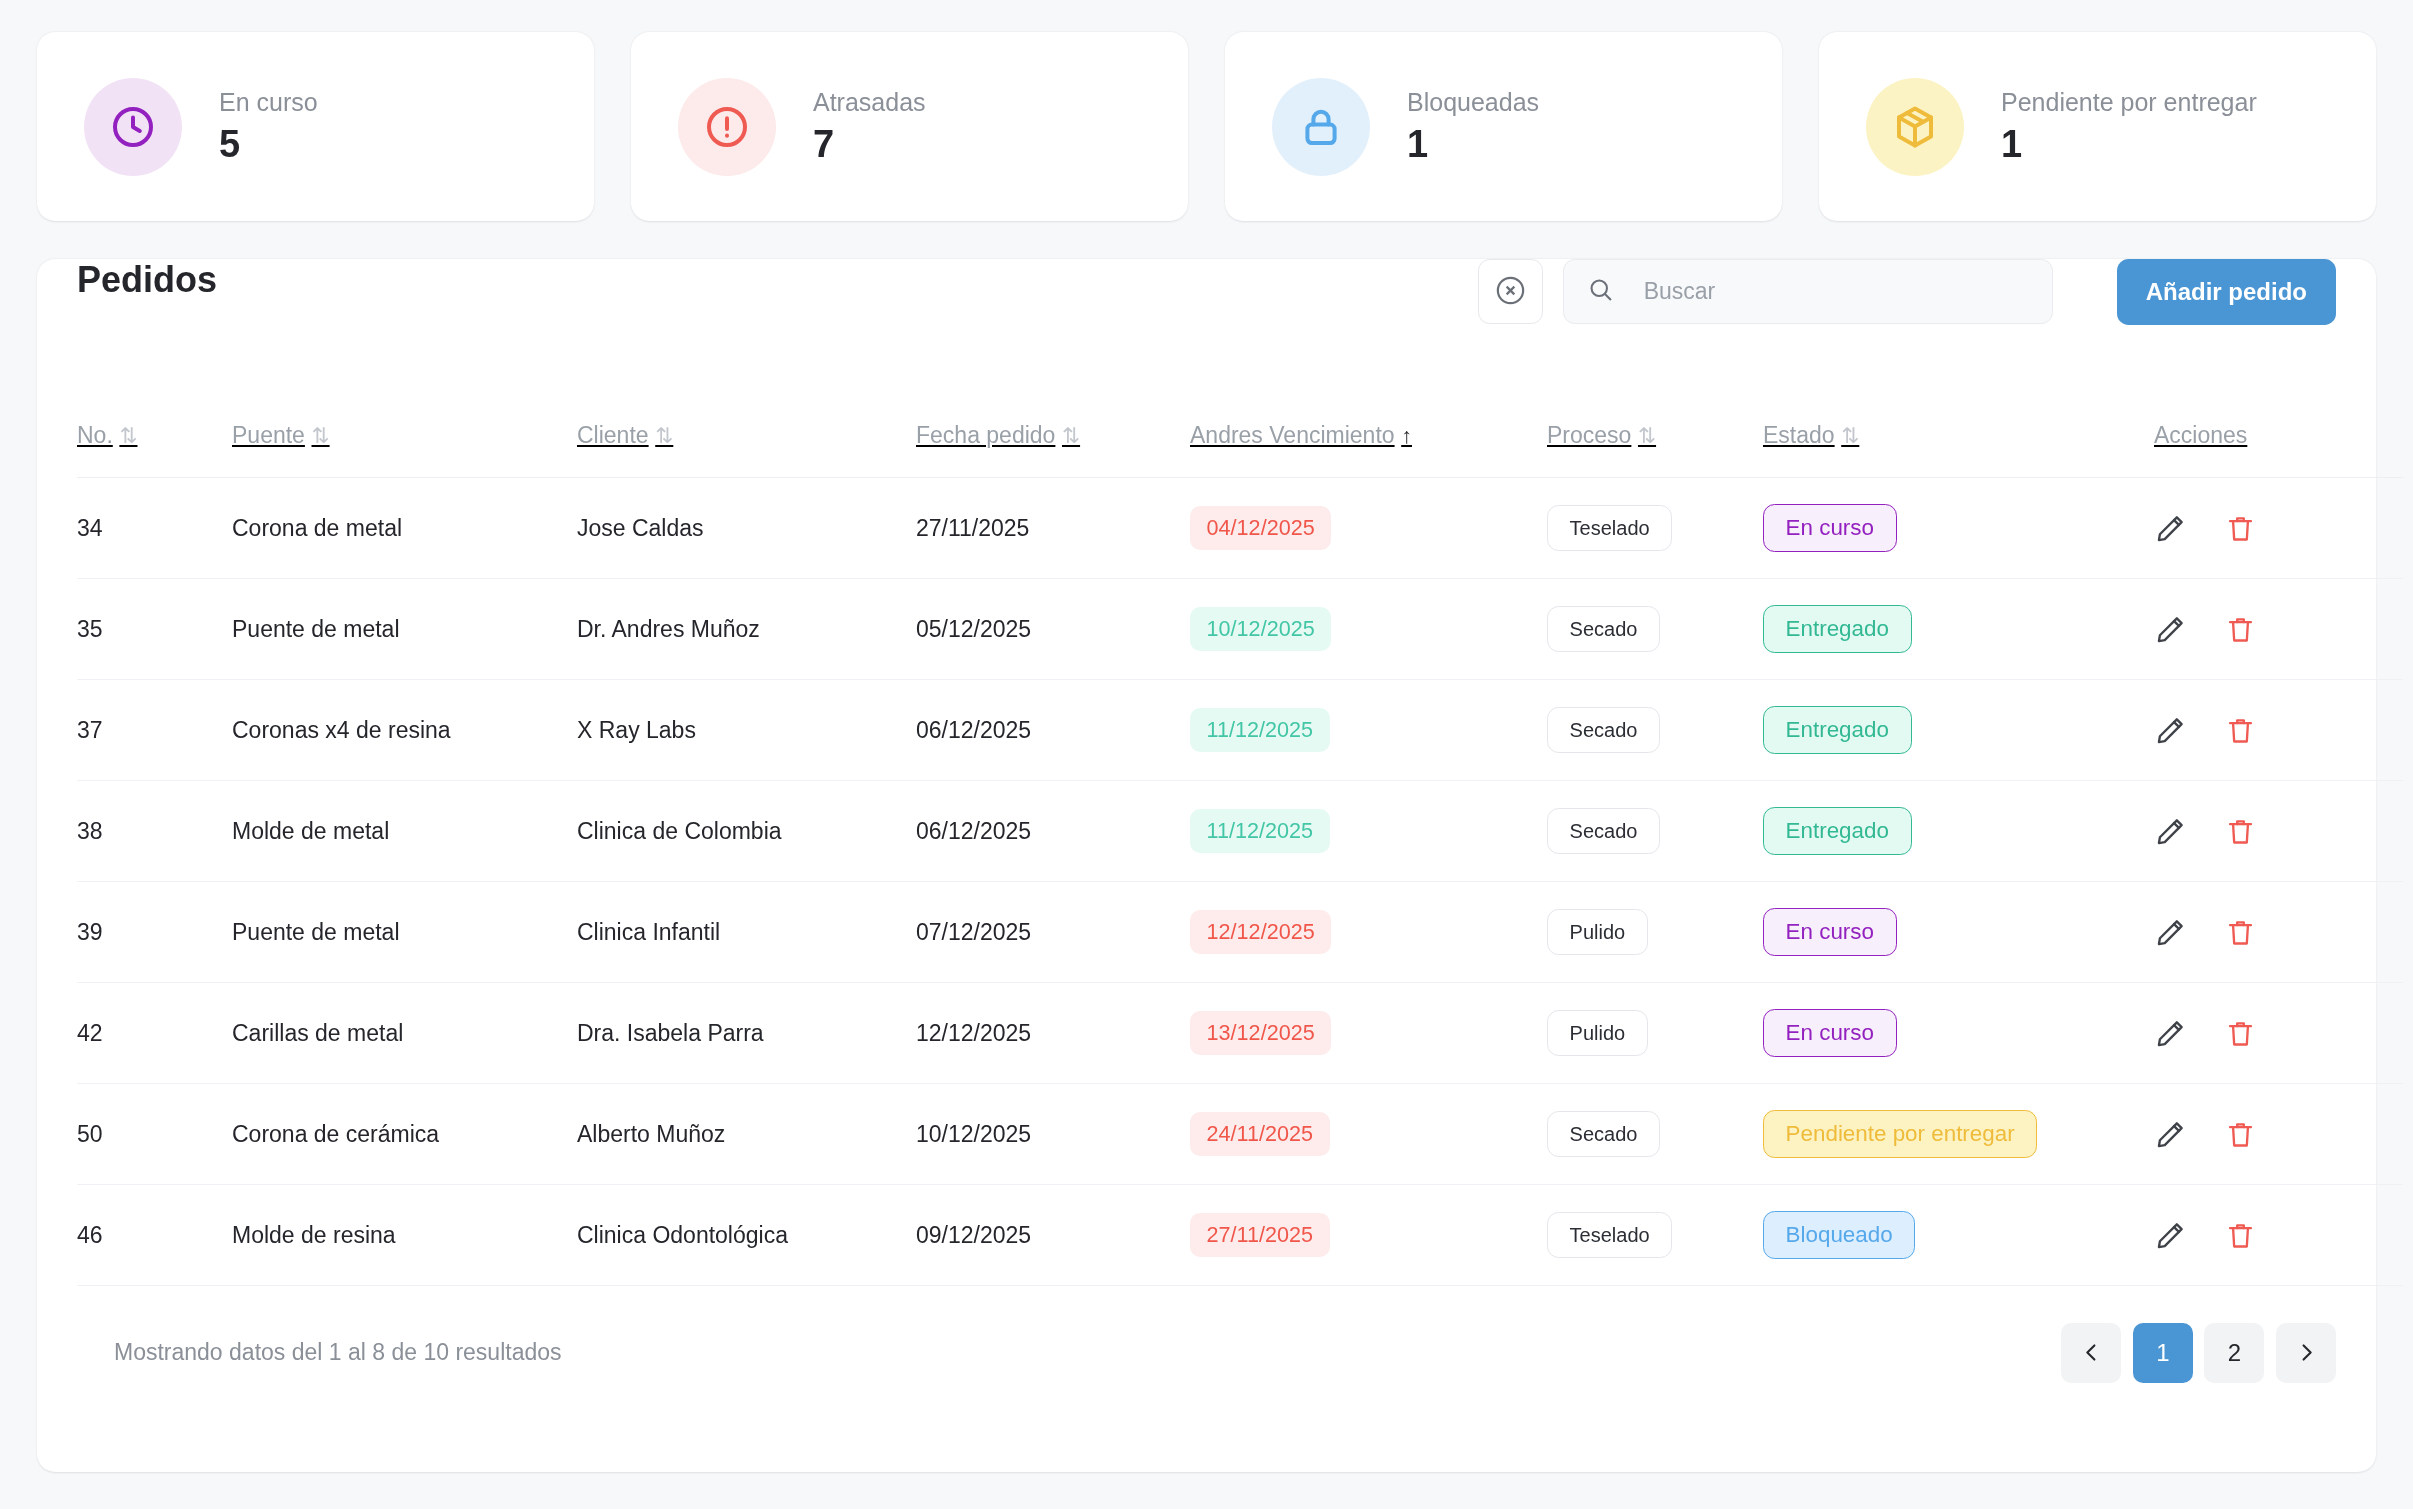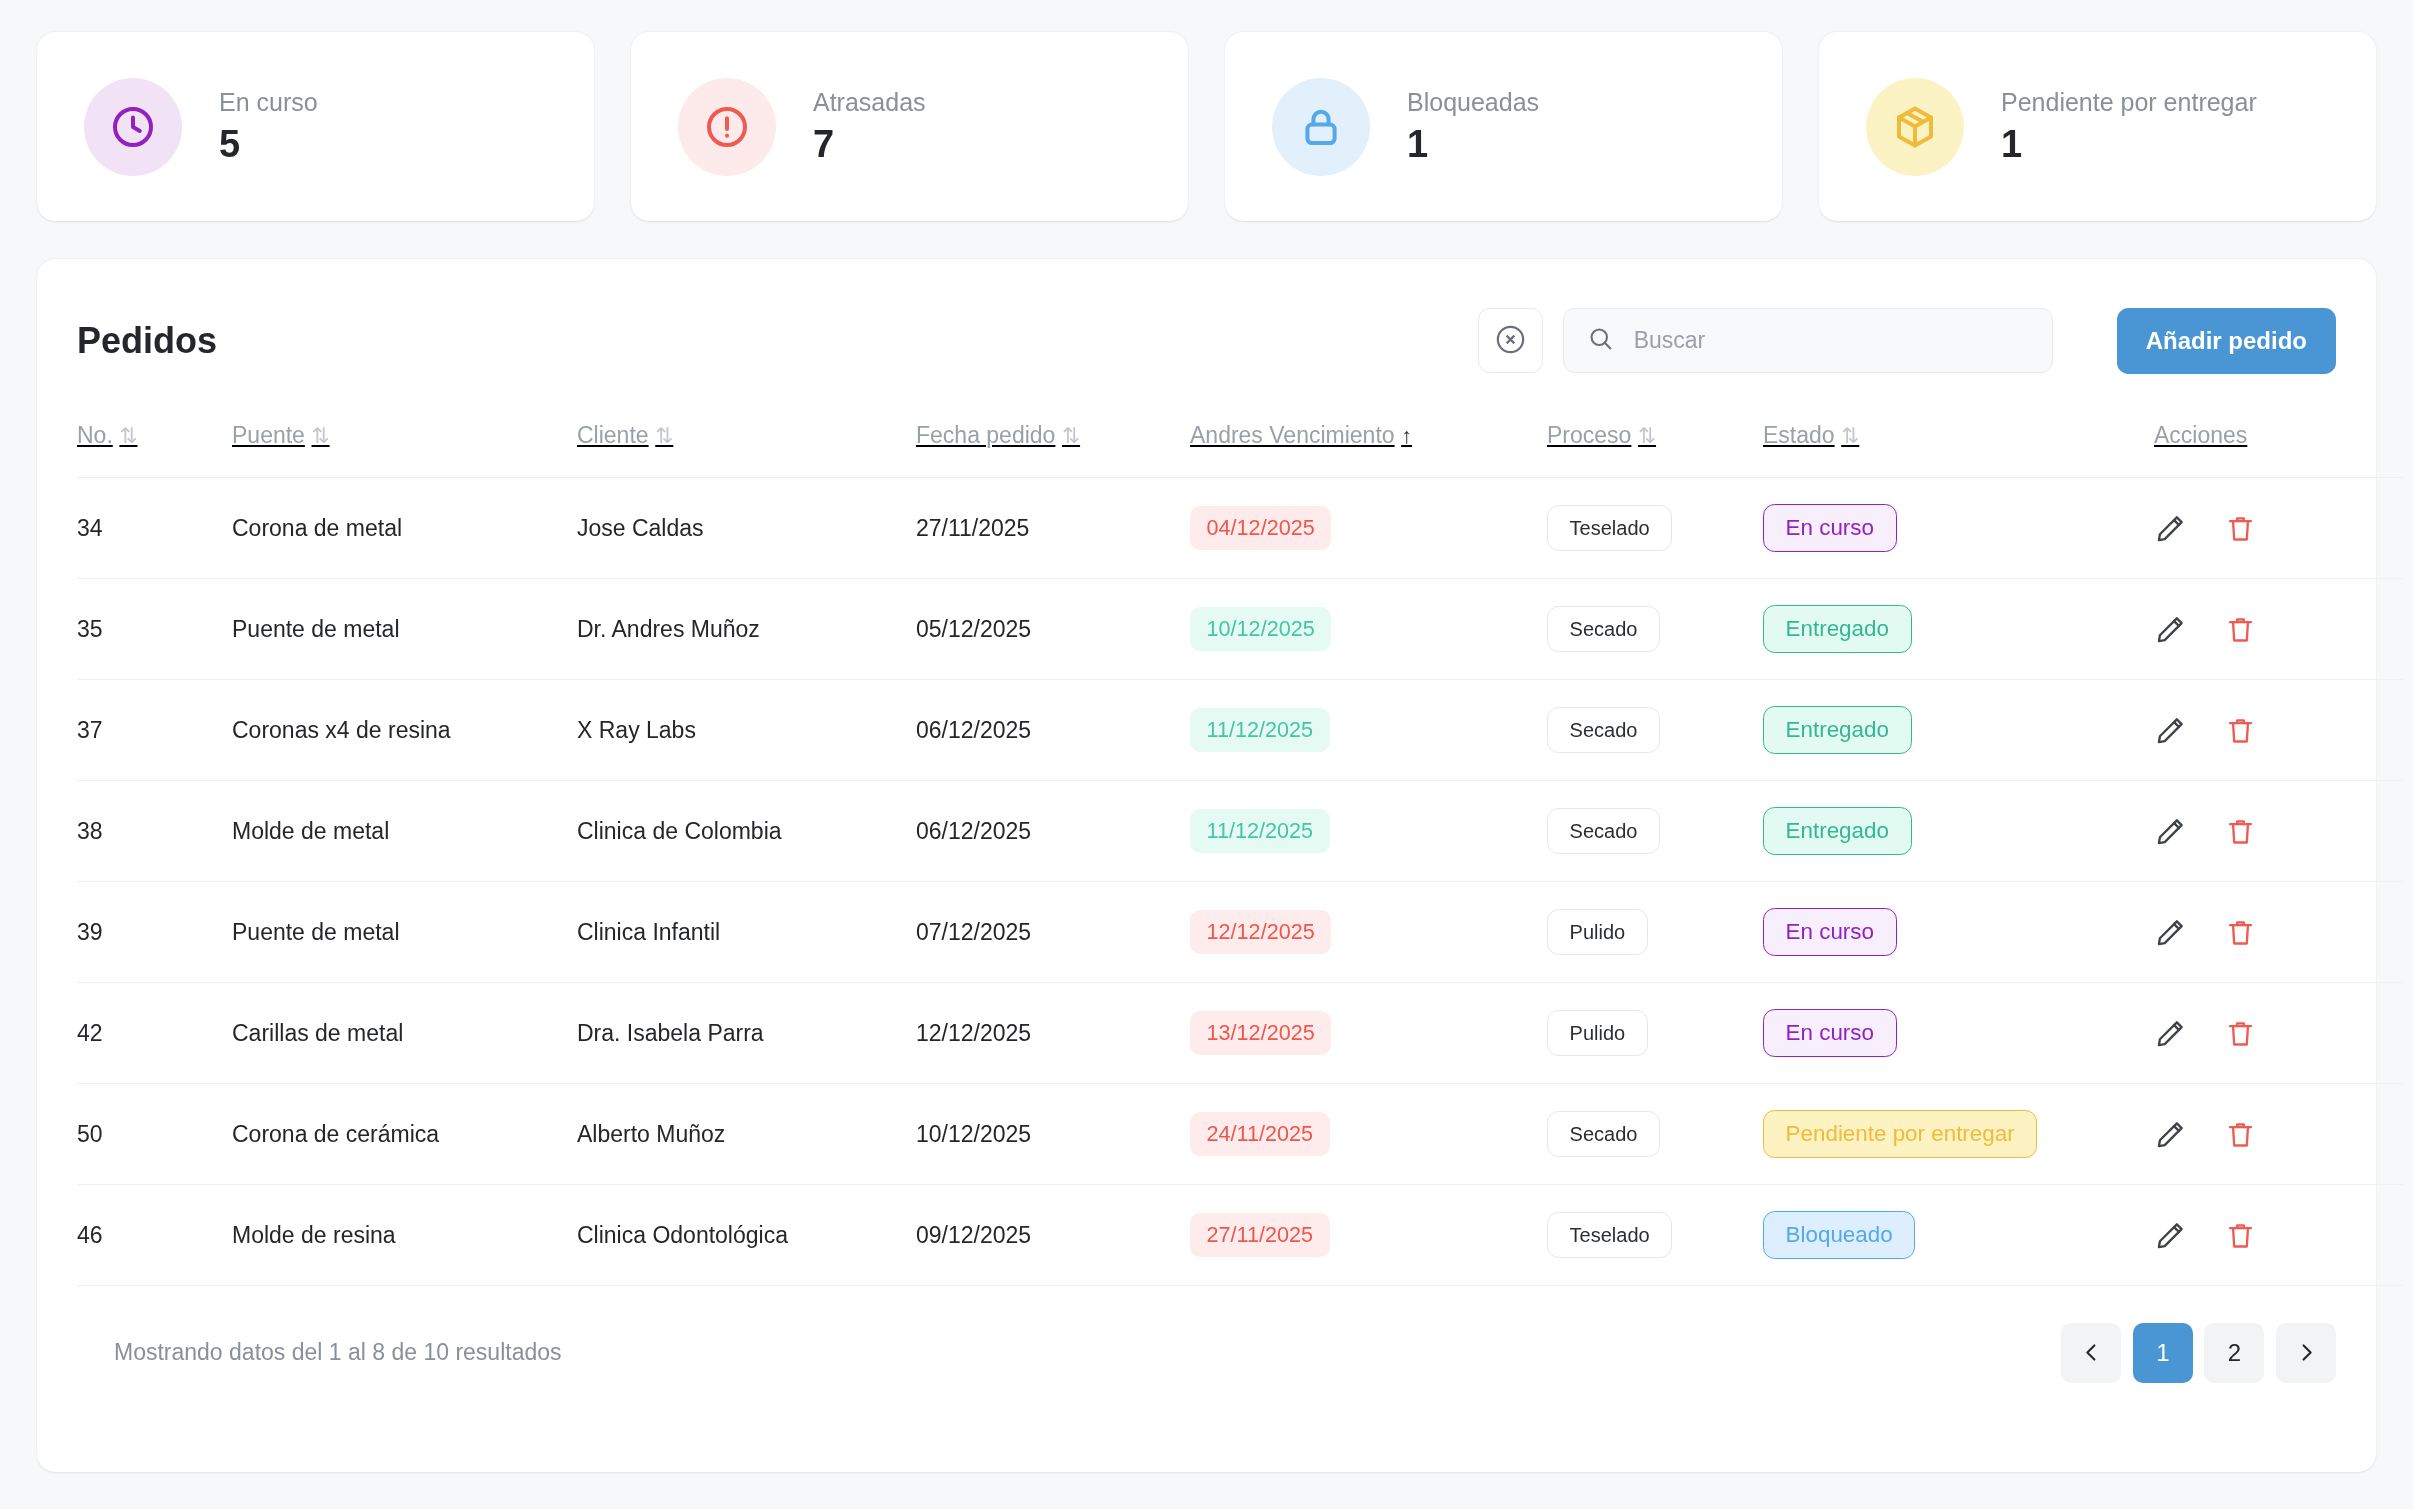--- a/index.html
+++ b/index.html
@@ -41,41 +41,41 @@
   .panel {
     margin-top: 38px;
     background: #ffffff;
     border-radius: 18.3px;
     box-shadow: 0 0.8px 2.5px rgba(16,24,40,.07), 0 0.8px 1.7px rgba(16,24,40,.04);
     padding: 0 40px;
     height: 1213px;
   }
 
   .panel-head {
-    display: flex; align-items: center;
+    display: flex; 
     height: 163px;
     gap: 20px;
   }
   .panel-title { font-size: 36px; font-weight: bold; color: #24262b; flex: 1 1 auto; }
 
   .clear-btn {
     width: 65px; height: 65px;
     border: 0.8px solid #e6e8ec; border-radius: 11.6px;
     background: #ffffff;
     display: flex; align-items: center; justify-content: center;
     cursor: pointer;
   }
 
   .search-box {
     width: 490px; height: 65px;
     background: #f8f9fb;
     border: 0.8px solid #e9ebef;
     border-radius: 11.6px;
     display: flex; align-items: center;
-    gap: 19px; padding: 0 23px;
+    gap: 29px; padding: 0 23px;
   }
   .search-box input {
     border: none; outline: none; background: transparent;
     font-family: "Liberation Sans", sans-serif;
     font-size: 23px; color: #2b2e34; width: 100%;
   }
   .search-box input::placeholder { color: #9aa0a8; }
 
   .add-btn {
     height: 66px; padding: 0 29px;

